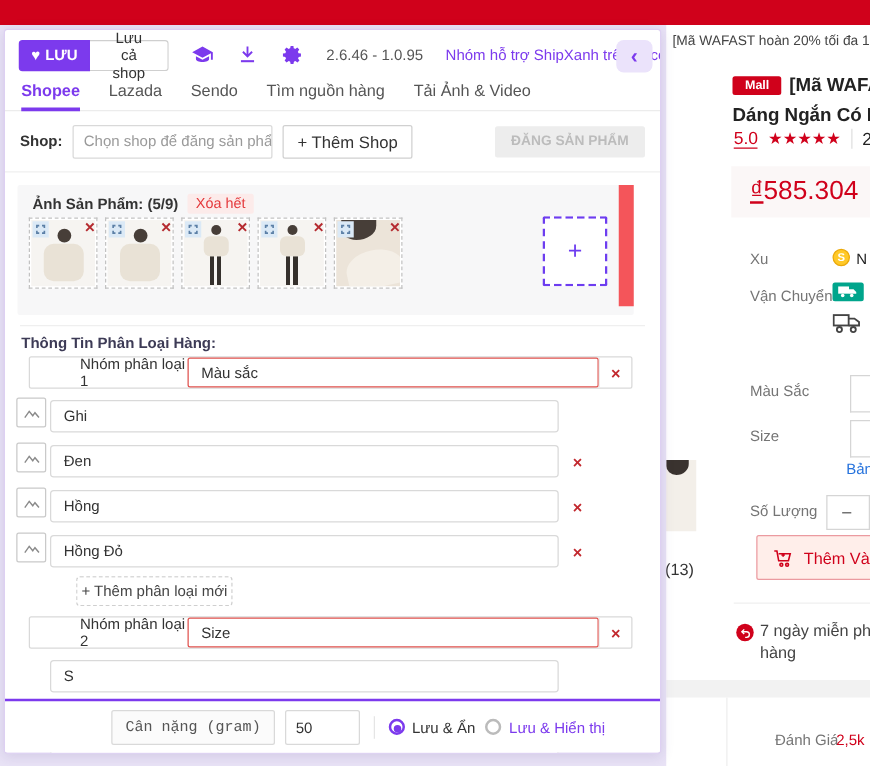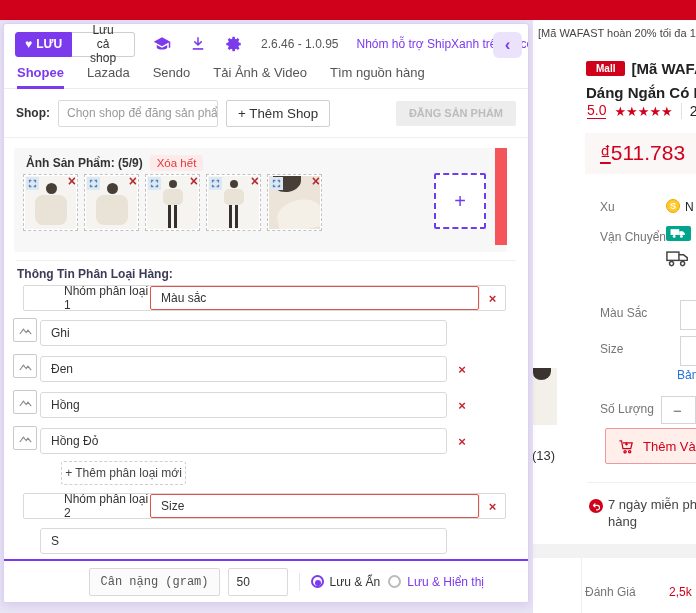--- a/index.html
+++ b/index.html
@@ -40,21 +40,21 @@
              color:#666;font-size:15px;display:flex;align-items:center;padding-left:11px;}
   .cart-btn{position:absolute;left:605px;top:428px;width:95px;height:36px;background:#ffeeea;
             border:1px solid #eb9aa0;border-radius:2px;display:flex;align-items:center;gap:8px;
             padding-left:12px;color:#d0011b;font-size:13px;white-space:nowrap;}
   .pg-div{position:absolute;left:587px;top:482px;width:109px;height:1px;background:#efefef;}
   .ret-icon{position:absolute;left:589px;top:499px;width:14px;height:14px;border-radius:50%;background:#d0011b;
             display:flex;align-items:center;justify-content:center;}
   .ret-text{position:absolute;left:608px;top:496px;font-size:13px;color:#444;line-height:17px;white-space:nowrap;}
   .gray-strip{position:absolute;left:533px;top:544px;width:163px;height:14px;background:#f2f2f2;}
   .rev-vline{position:absolute;left:581px;top:558px;width:1px;height:55px;background:#eee;}
-  .rev-label{position:absolute;left:585px;top:585px;color:#757575;font-size:12px;}
+  .rev-label{position:absolute;left:620px;top:585px;color:#757575;font-size:12px;}
   .rev-value{position:absolute;left:669px;top:585px;color:#d0011b;font-size:12px;}
   .photo-frag{position:absolute;left:531px;top:368px;width:26px;height:57px;background:#f3efe9;overflow:hidden;}
   .photo-frag::before{content:"";position:absolute;left:2px;top:-4px;width:18px;height:16px;background:#3a332f;
                       border-radius:0 0 55% 45%;}
   .img-count{position:absolute;left:532px;top:448px;font-size:13px;color:#333;}
   .bottom-frag{position:absolute;left:272px;top:606px;width:78px;height:7px;background:#efe2cf;border-radius:2px;opacity:.8;}
 
   
   .backdrop{position:absolute;left:0;top:20px;width:533px;height:593px;background:#e9e3f6;}
   .panel{position:absolute;left:3px;top:23px;width:526px;height:580px;background:#fff;
@@ -166,21 +166,21 @@
       <span class="mall-badge">Mall</span><span>[Mã WAFAST</span>
     </div>
     <div class="ptitle2">Dáng Ngắn Có Mũ</div>
     <div class="rating-row">
       <span class="rscore">5.0</span>
       <span class="rstars">★★★★★</span>
       <span class="rsep"></span>
       <span class="rcount">2 Đ</span>
     </div>
     <div class="price-box">
-      <div class="price"><span class="dsym">₫</span><span>511.783</span></div>
+      <div class="price"><span class="dsym">₫</span><span>585.304</span></div>
     </div>
     <div class="plabel" style="left:600px;top:200px;">Xu</div>
     <div class="coin">S</div>
     <div class="xu-frag">N</div>
     <div class="plabel" style="left:600px;top:230px;">Vận Chuyển</div>
     <div class="fs-badge">
       <svg viewBox="0 0 24 18" width="19" height="13" fill="#fff">
           <rect x="1" y="3" width="12" height="8"></rect>
           <path d="M13 6h5l3 3v2h-8z"></path>
           <circle cx="6" cy="13" r="2"></circle>
@@ -271,22 +271,22 @@
       <span class="hsep"></span>
       <a class="fb-link">Nhóm hỗ trợ ShipXanh trên Facebook</a>
     </div>
     <div class="collapse-btn">‹</div>
 
     <div class="ptabs-line"></div>
     <div class="ptabs" id="tabs">
         <div class="tab active">Shopee</div>
         <div class="tab">Lazada</div>
         <div class="tab">Sendo</div>
+        <div class="tab">Tìm nguồn hàng</div>
         <div class="tab">Tải Ảnh &amp; Video</div>
-        <div class="tab">Tìm nguồn hàng</div>
       </div>
 
     <div class="shoprow">
       <span class="shop-label">Shop:</span>
       <div class="shop-select">
         <span>Chọn shop để đăng sản phẩm</span>
 
       </div>
       <button class="btn-addshop">+ Thêm Shop</button>
       <button class="btn-post">ĐĂNG SẢN PHẨM</button>

